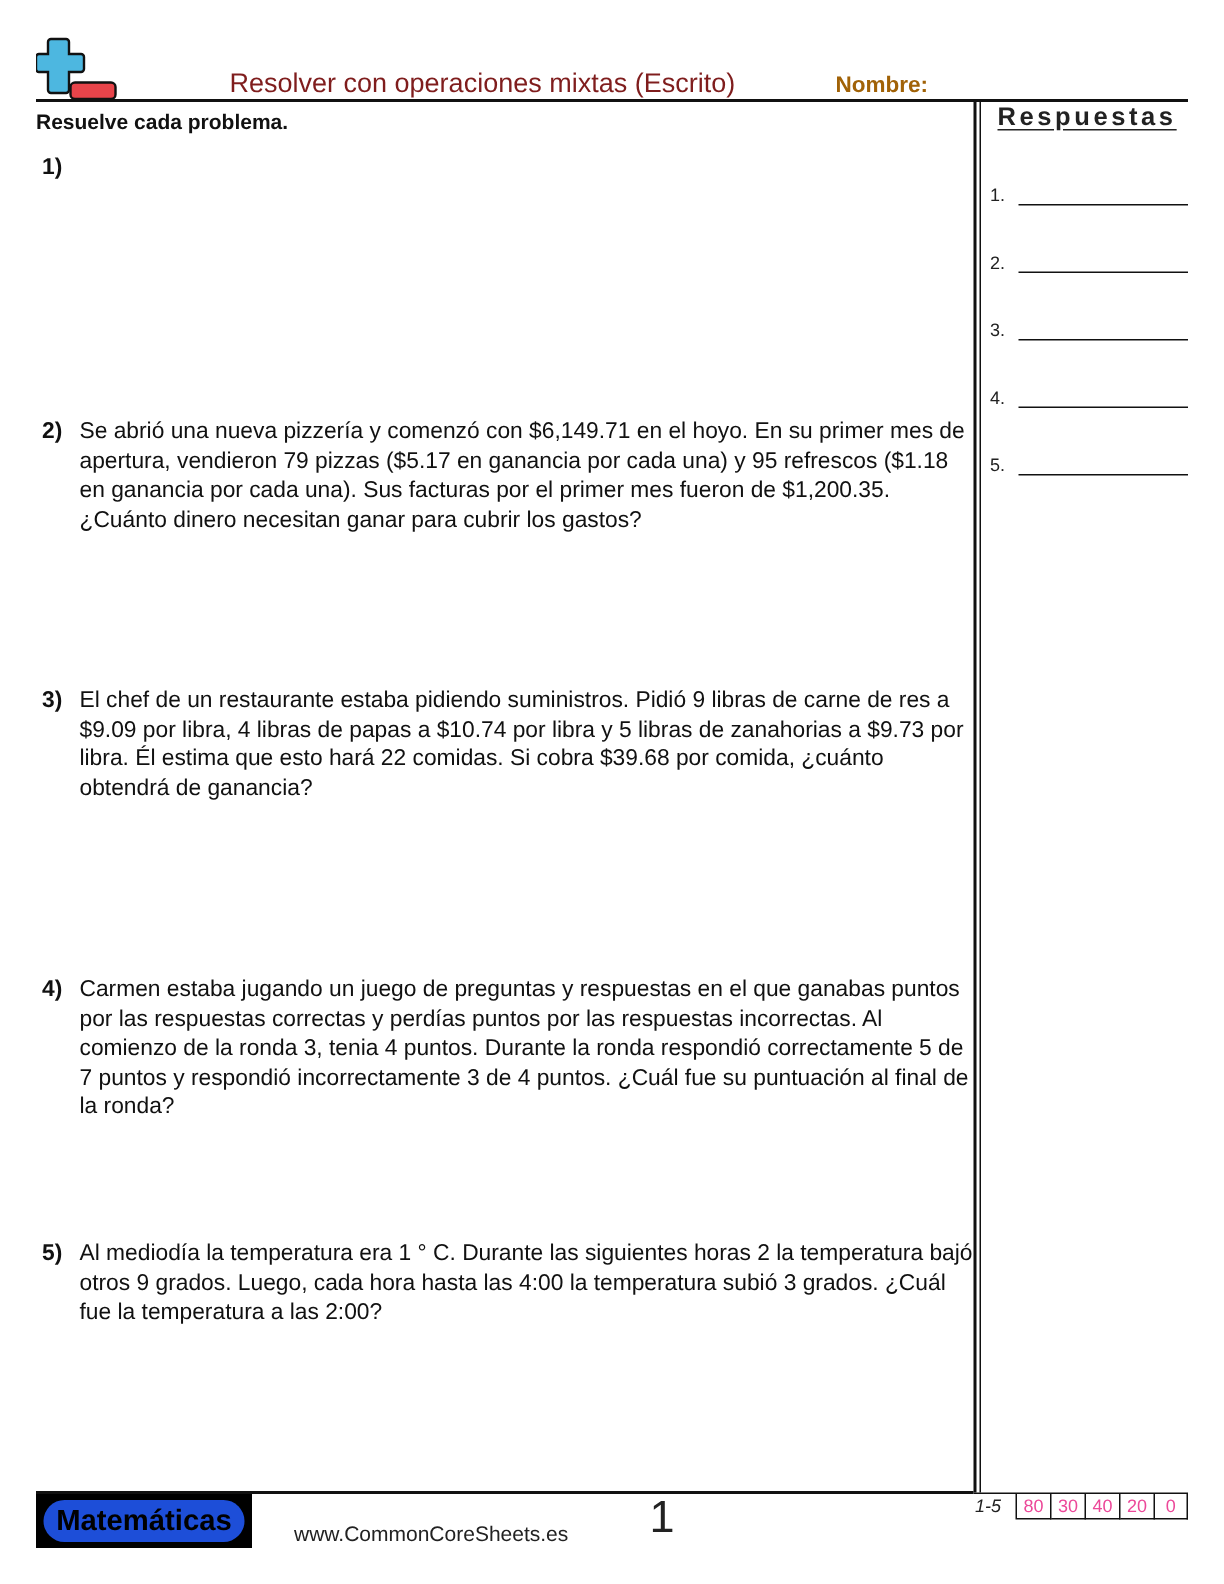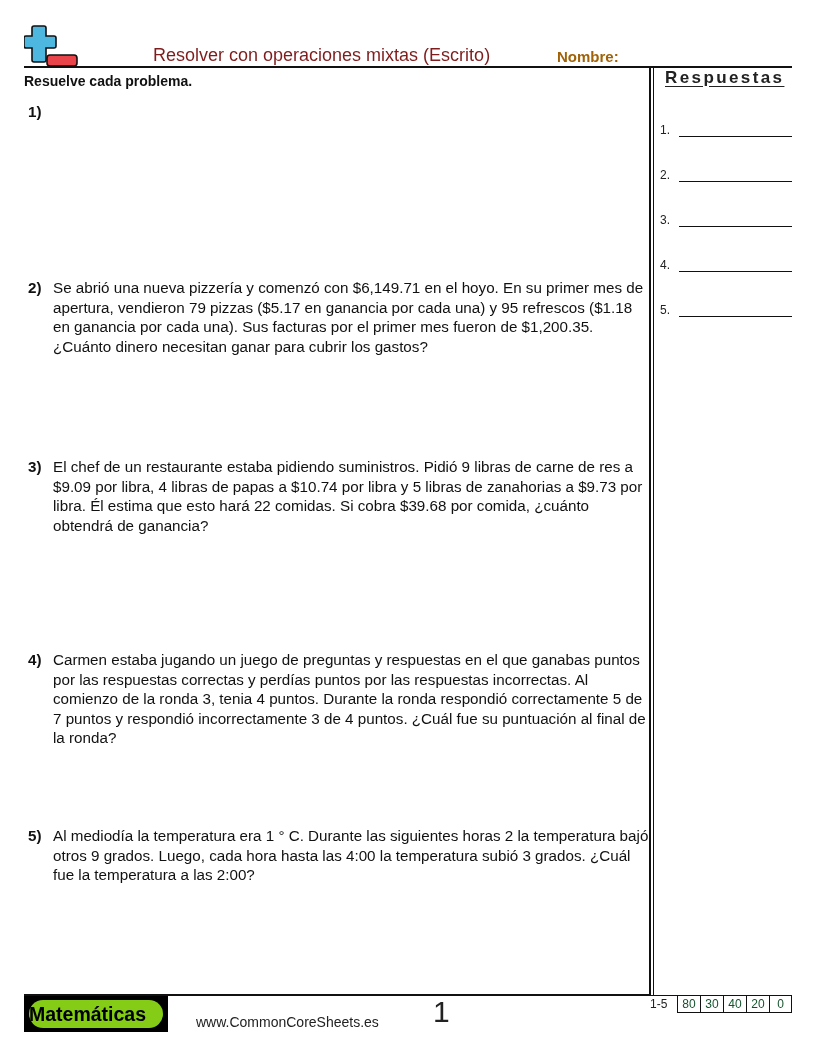--- a/index.html
+++ b/index.html
@@ -17,28 +17,28 @@
                    text-decoration: underline; text-underline-offset: 3px; color: #222; }
   .ans-row { left: 660px; font-size: 12px; color: #222; width: 132px; height: 16px; }
   .ans-row .num { position: absolute; left: 0; top: 0; }
   .ans-row .line { position: absolute; left: 19px; top: 13px; width: 113px; height: 1px; background: #111; }
   .problem { left: 28px; width: 620px; font-size: 15.2px; line-height: 19.5px; }
   .problem .pnum { position: absolute; left: 0; top: 0; font-weight: bold; }
   .problem .ptext { position: absolute; left: 25px; top: 0; width: 597px; }
   .footer-rule { left: 24px; top: 994px; width: 625px; height: 2px; background: #111; }
   .footer-rule2 { left: 649px; top: 995px; width: 143px; height: 1px; background: #111; }
   .brand-box { left: 24px; top: 996px; width: 144px; height: 36px; background: #000; }
-  .brand-pill { left: 29px; top: 1000px; width: 134px; height: 28px; background: #84cc16; border-radius: 14px;
-                font-size: 19.5px; font-weight: bold; text-align: left; line-height: 28px; color: #000; }
+  .brand-pill { left: 29px; top: 1000px; width: 134px; height: 28px; background: #1d4ed8; border-radius: 14px;
+                font-size: 19.5px; font-weight: bold; text-align: center; line-height: 28px; color: #000; }
   .site { left: 174px; top: 1014px; font-size: 14px; color: #222; margin-left: 22px; }
   .page-num { left: 433px; top: 995px; font-size: 30px; color: #222; }
-  .score-label { left: 650px; top: 997px; font-size: 12px; color: #222; }
+  .score-label { left: 650px; top: 997px; font-size: 12px; color: #222; font-style: italic; }
   .score-table { left: 677px; top: 996px; display: flex; border-left: 1px solid #111; }
   .score-cell { width: 22px; height: 16px; border-right: 1px solid #111; border-bottom: 1px solid #111;
-                font-size: 12px; text-align: center; line-height: 16px; color: #14532d; }
+                font-size: 12px; text-align: center; line-height: 16px; color: #ec4899; }
   .score-cell.w { width: 21px; }
 </style>
 </head>
 <body>
 
 <div class="abs logo">
   <svg width="56" height="44" viewBox="0 0 56 44">
     <path d="M10 2 h10 a2 2 0 0 1 2 2 v8 h8 a2 2 0 0 1 2 2 v8 a2 2 0 0 1 -2 2 h-8 v12 a2 2 0 0 1 -2 2 h-10 a2 2 0 0 1 -2 -2 v-12 h-6 a2 2 0 0 1 -2 -2 v-8 a2 2 0 0 1 2 -2 h6 v-8 a2 2 0 0 1 2 -2 z" fill="#4db7e0" stroke="#111" stroke-width="1.6"></path>
     <rect x="23" y="31" width="30" height="11" rx="3" fill="#e8444a" stroke="#111" stroke-width="1.6"></rect>
   </svg>

